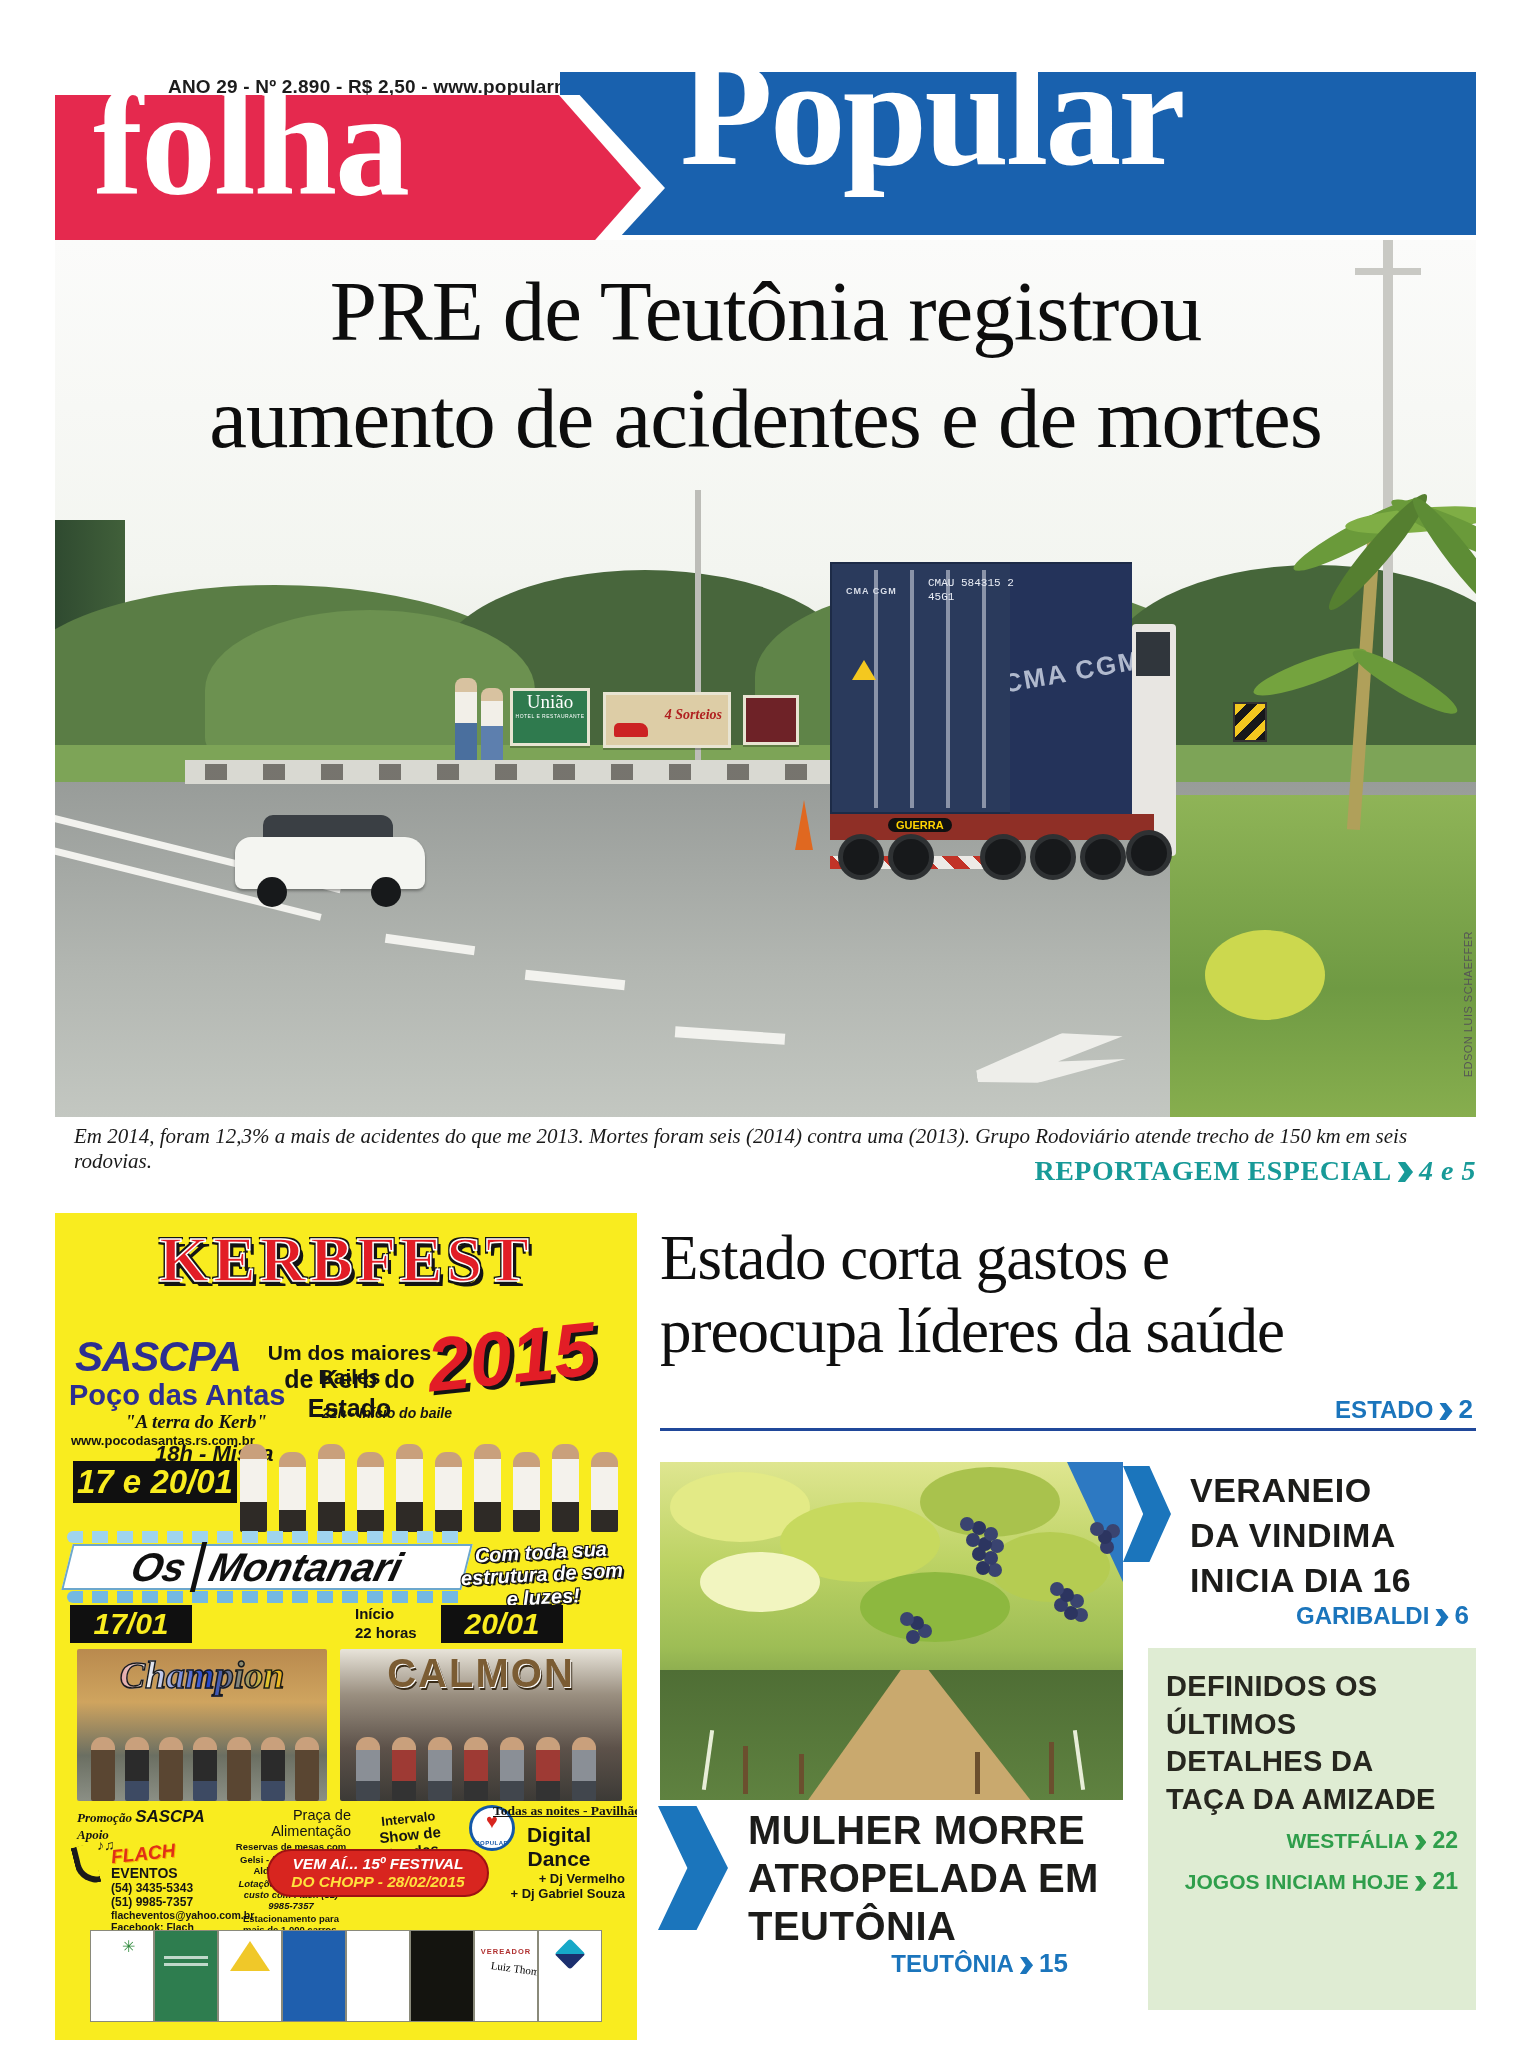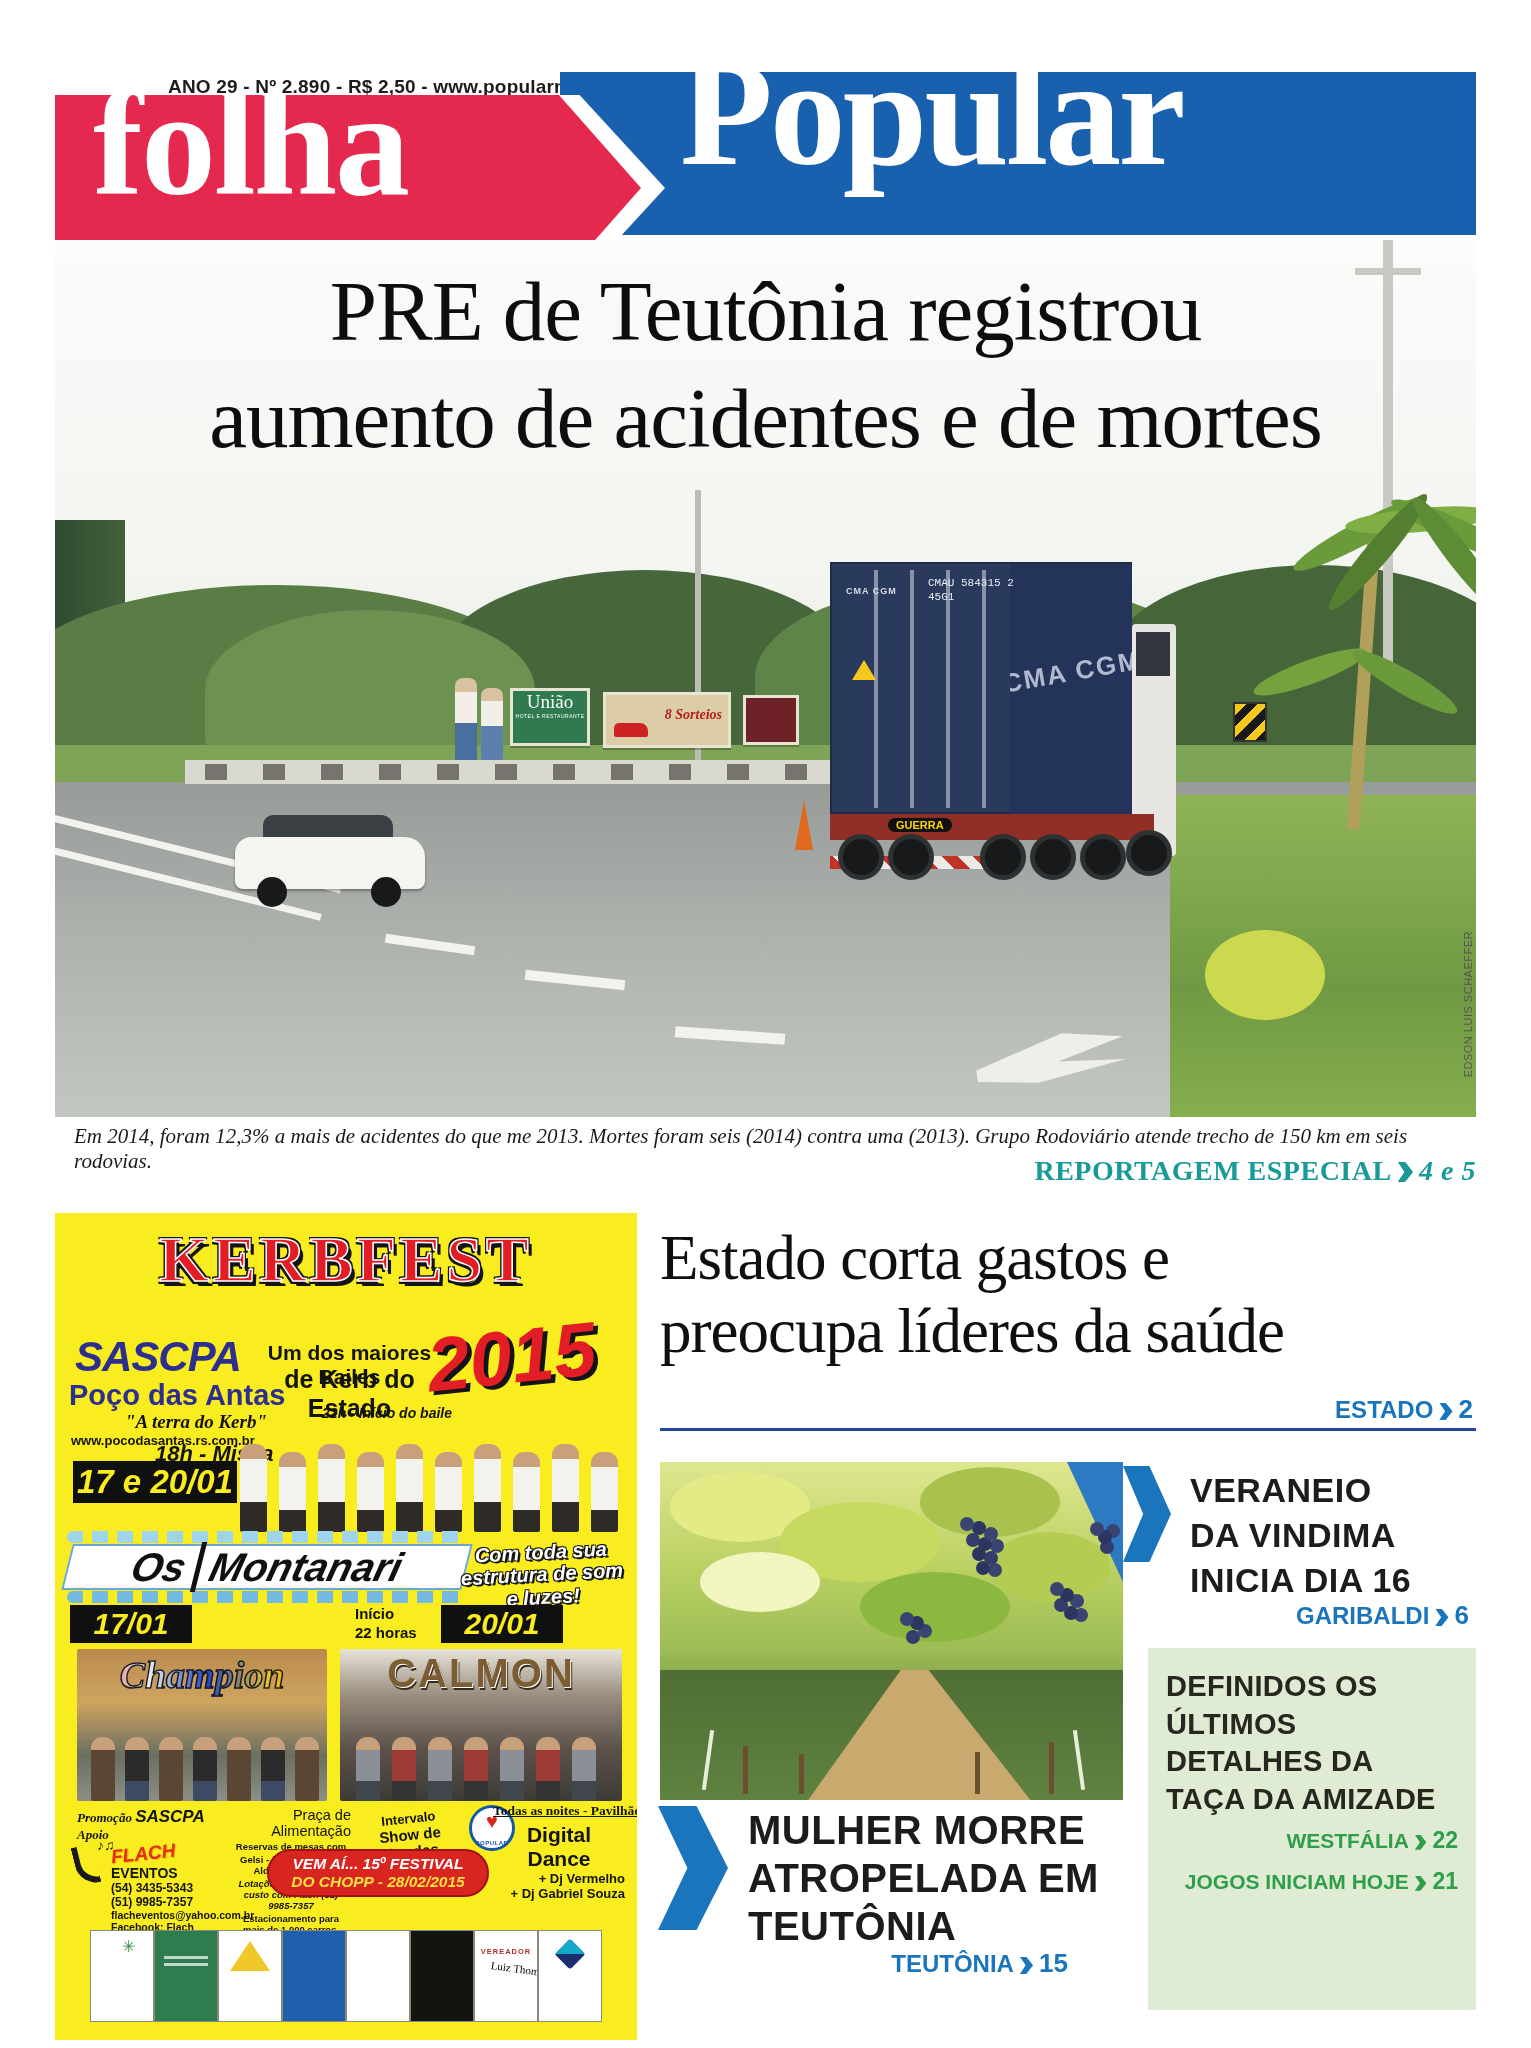--- a/index.html
+++ b/index.html
@@ -300,21 +300,21 @@
     <div class="abs treeline t5"></div>
     <div class="abs field"></div>
     <div class="abs p2 pole"></div>
 
     <div class="abs bb bb-uniao">
       <div class="n">União</div>
       <div class="s">HOTEL E RESTAURANTE</div>
     </div>
     <div class="abs bb bb-sort">
       <div class="car"></div>
-      <div class="n">8 Sorteios</div>
+      <div class="n">4 Sorteios</div>
     </div>
     <div class="abs bb bb-red"></div>
     <div class="abs statue st-m"></div>
     <div class="abs statue st-f"></div>
 
     <div class="abs road"></div>
     <div class="abs curb"></div>
     <div class="abs curb-marks"></div>
     <div class="abs lane l1"></div>
     <div class="abs lane l2"></div>

